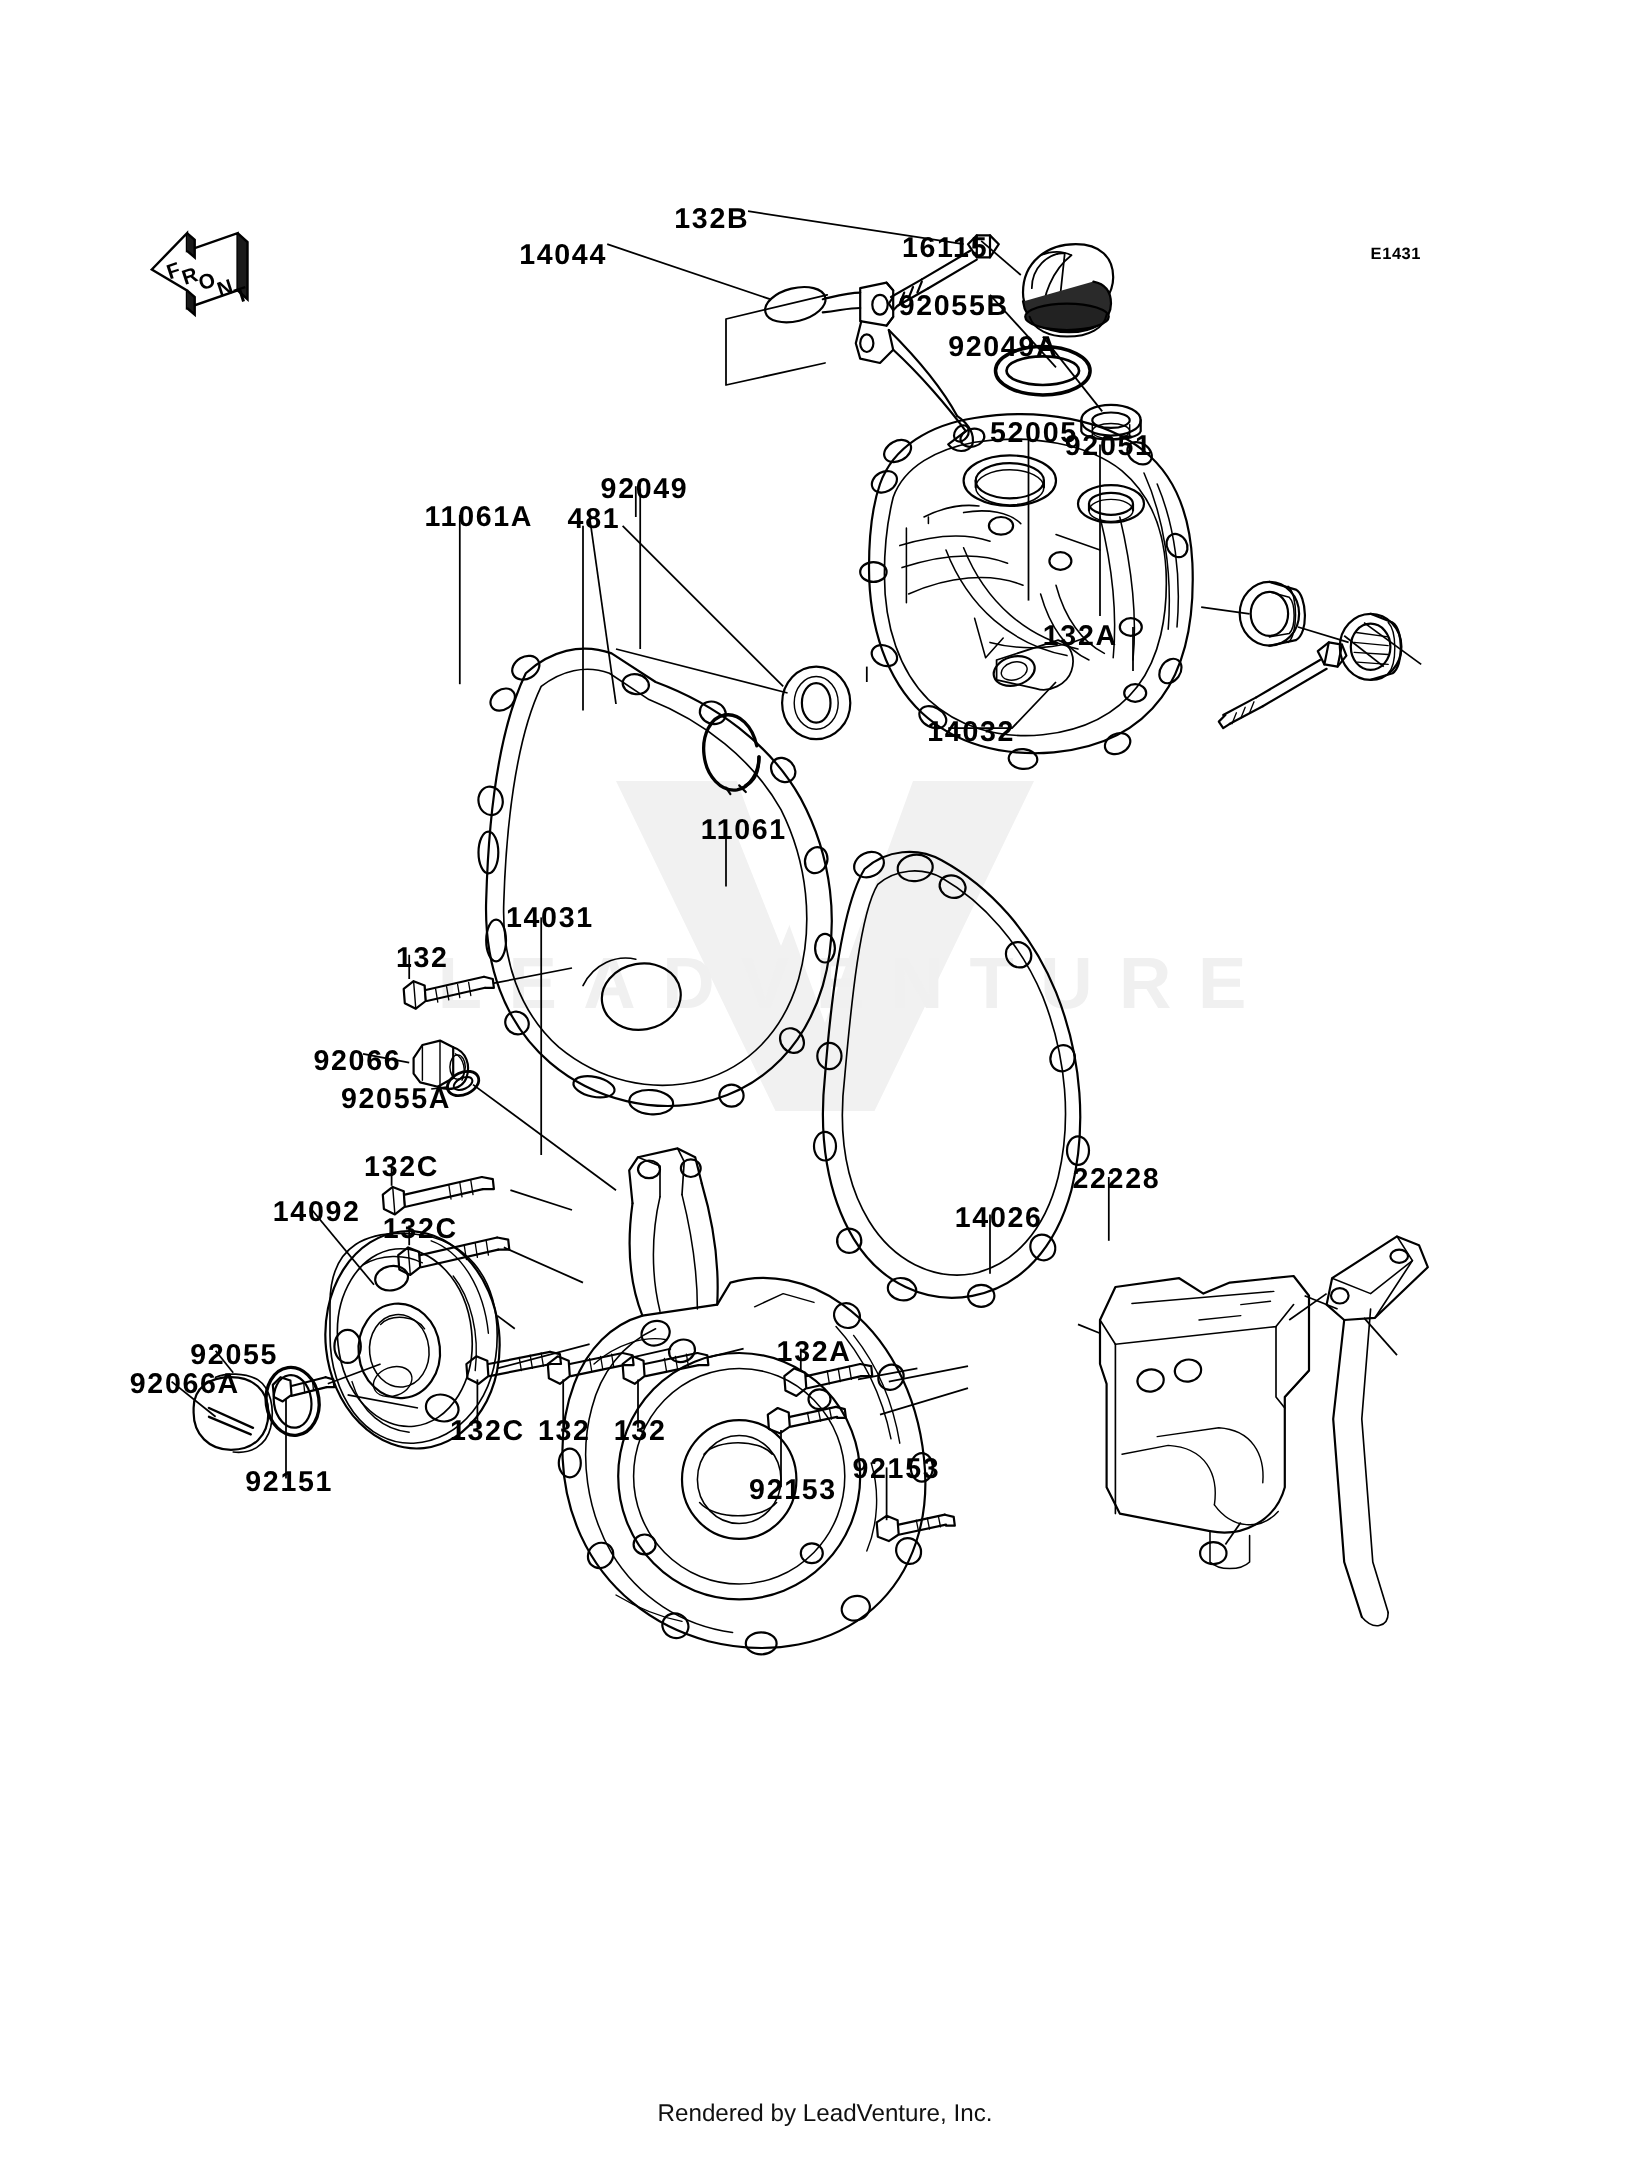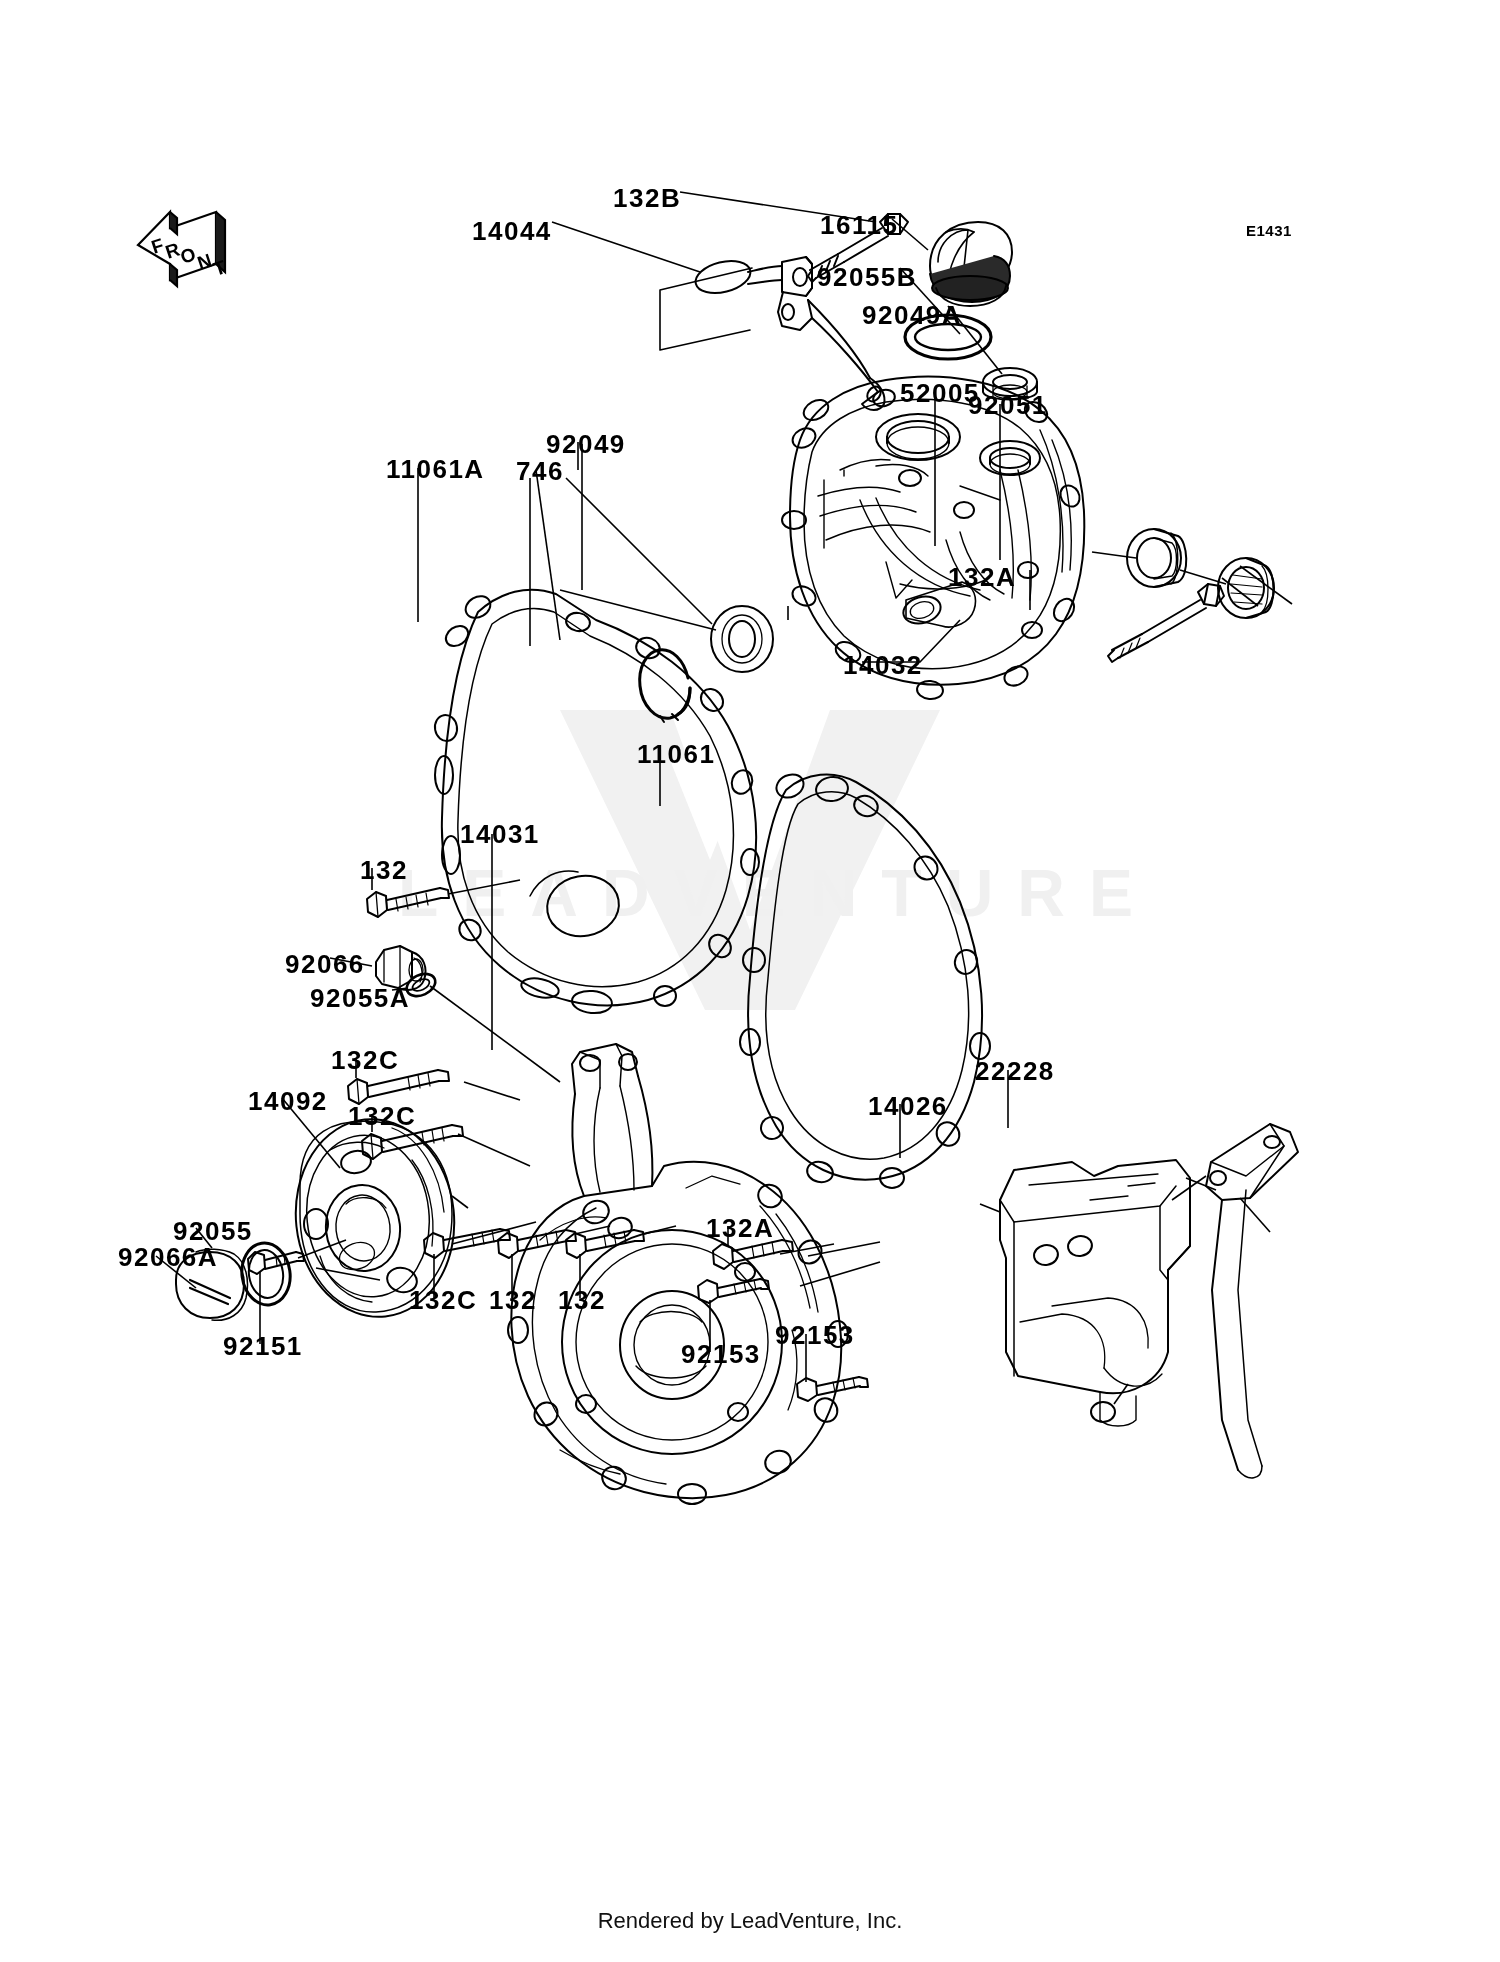--- a/index.html
+++ b/index.html
@@ -535,21 +535,21 @@
   <div class="diagcode" style="left:1246px;top:222px;">E1431</div>
 
   <div class="lbl" style="left:613px;top:183px;">132B</div>
   <div class="lbl" style="left:820px;top:210px;">16115</div>
   <div class="lbl" style="left:472px;top:216px;">14044</div>
   <div class="lbl" style="left:817px;top:262px;">92055B</div>
   <div class="lbl" style="left:862px;top:300px;">92049A</div>
   <div class="lbl" style="left:900px;top:378px;">52005</div>
   <div class="lbl" style="left:968px;top:390px;">92051</div>
   <div class="lbl" style="left:386px;top:454px;">11061A</div>
-  <div class="lbl" style="left:516px;top:456px;">746</div>
+  <div class="lbl" style="left:516px;top:456px;">481</div>
   <div class="lbl" style="left:546px;top:429px;">92049</div>
   <div class="lbl" style="left:948px;top:562px;">132A</div>
   <div class="lbl" style="left:806px;top:650px;margin-left:37px;">14032</div>
   <div class="lbl" style="left:637px;top:739px;">11061</div>
   <div class="lbl" style="left:460px;top:819px;">14031</div>
   <div class="lbl" style="left:360px;top:855px;">132</div>
   <div class="lbl" style="left:285px;top:949px;">92066</div>
   <div class="lbl" style="left:310px;top:983px;">92055A</div>
   <div class="lbl" style="left:331px;top:1045px;">132C</div>
   <div class="lbl" style="left:348px;top:1101px;">132C</div>

